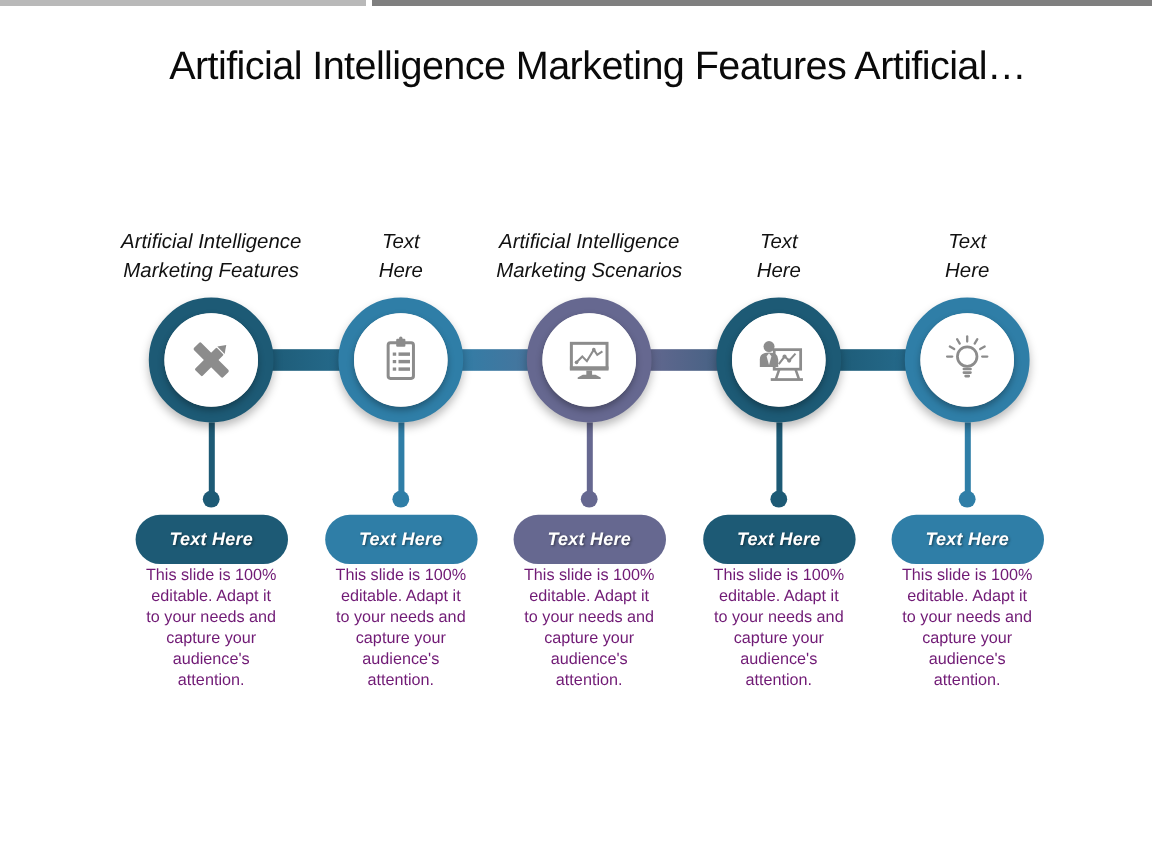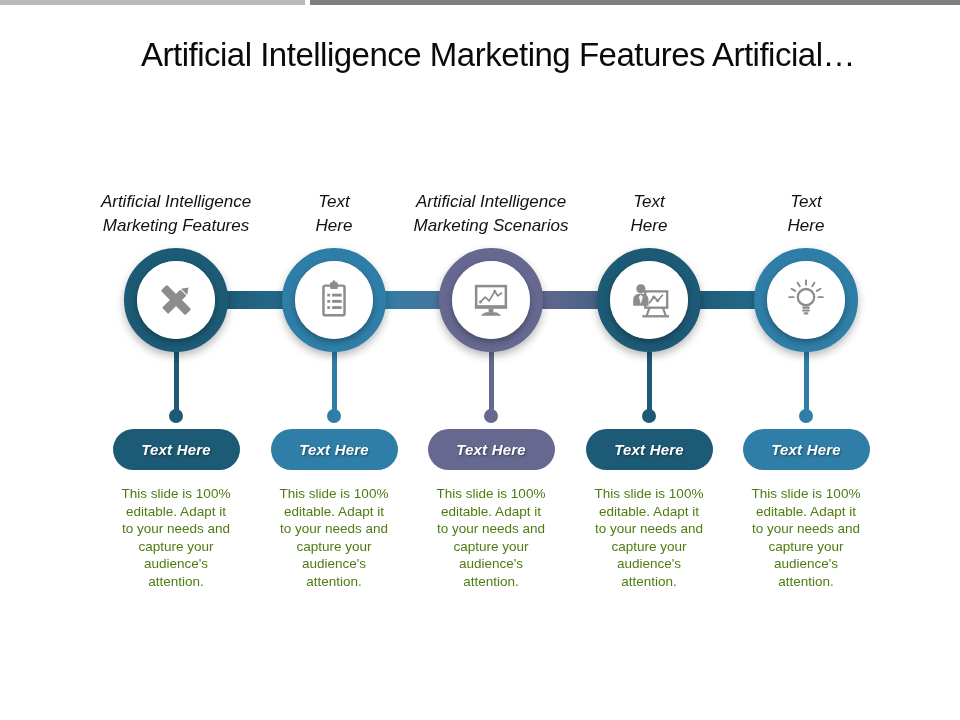--- a/index.html
+++ b/index.html
@@ -49,22 +49,22 @@
     display:flex;align-items:center;justify-content:center;
   }
   .vline{width:5px;height:59px;margin:0 auto;background:var(--c);}
   .dot{width:14px;height:14px;border-radius:50%;margin:-2px auto 0;background:var(--c);}
   .pill{
     width:127px;height:41px;margin:6px auto 0;border-radius:21px;background:var(--c);
     color:#ffffff;font-style:italic;font-weight:700;font-size:15px;line-height:41px;
     text-align:center;text-shadow:1px 1px 2px rgba(0,0,0,0.45);letter-spacing:0.2px;
   }
   .step-desc{
-    margin-top:15px;text-align:center;white-space:pre-line;
-    font-size:13.5px;line-height:17.5px;color:#4d7c0f;
+    text-align:center;white-space:pre-line;
+    font-size:13.5px;line-height:17.5px;color:#701a75;
   }
   .icon{display:block;}
 </style>
 </head>
 <body>
 
 <div class="topbar-left"></div>
 <div class="topbar-right"></div>
 
 <h1 class="slide-title">Artificial Intelligence Marketing Features Artificial…</h1>

